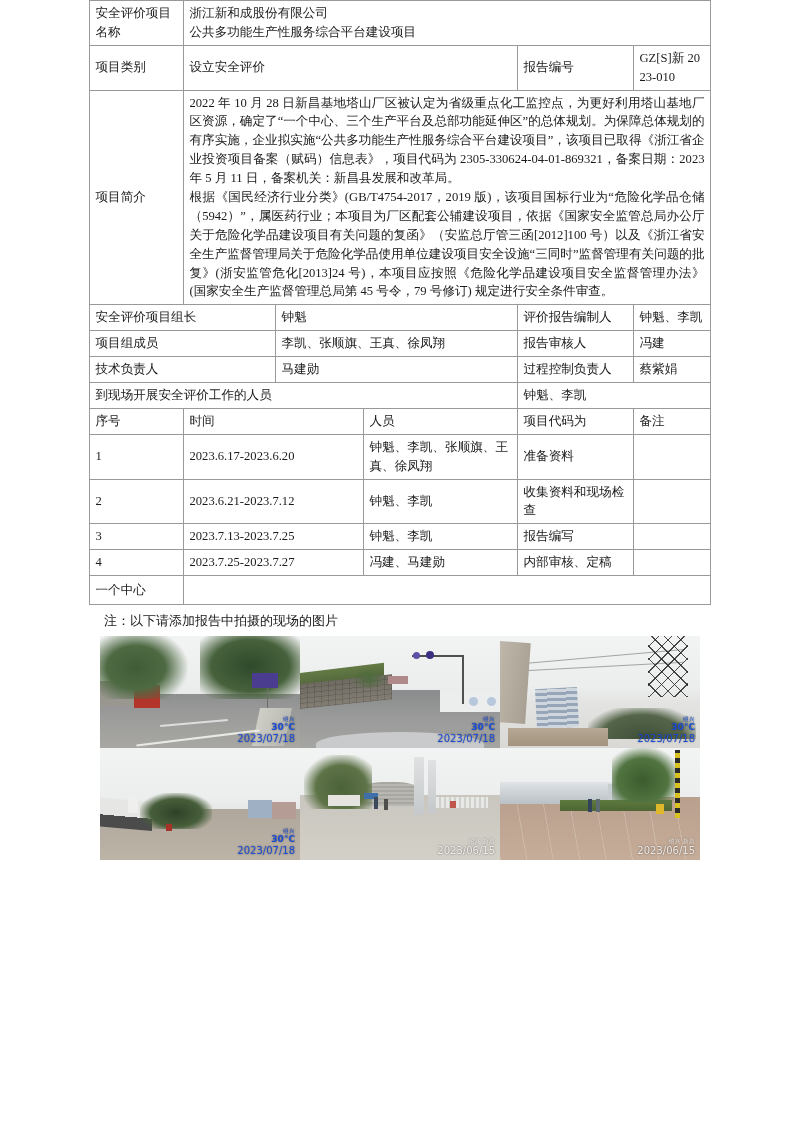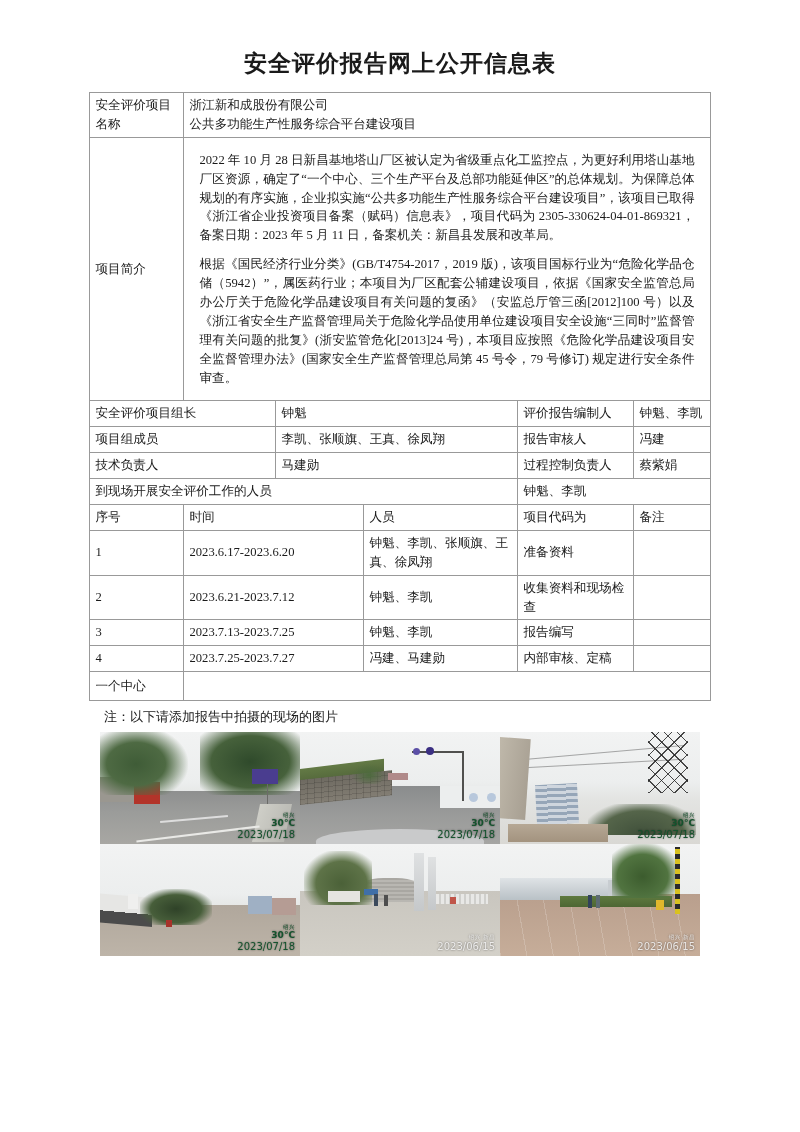--- a/index.html
+++ b/index.html
@@ -49,21 +49,21 @@
   }
   td.body-text {
     text-align: justify;
     text-align-last: left;
     vertical-align: top;
     line-height: 1.62;
     font-size: 12.4px;
     padding: 5px 7px 6px 7px;
   }
   td.body-text p {
-    margin: 10px;
+    margin: 0;
     text-indent: 0;
   }
   .note-line {
     width: 620px;
     margin: 7px auto 0 auto;
     font-size: 13px;
     text-align: left;
     padding-left: 14px;
     box-sizing: border-box;
   }
@@ -82,21 +82,21 @@
   }
   .photo .sky {
     position: absolute;
     inset: 0;
     background: linear-gradient(#f2f3f3 0%, #eceeee 45%, #e3e4e2 60%, #d9d8d4 100%);
   }
   .wm {
     position: absolute;
     right: 5px;
     bottom: 4px;
-    color: #14532d;
+    color: #1d4ed8;
     font-family: "DejaVu Sans", sans-serif;
     text-align: right;
     text-shadow: 0 0 2px rgba(0,0,0,.55);
     line-height: 1.15;
     z-index: 40;
   }
   .wm .city { font-size: 5.5px; letter-spacing: .5px; }
   .wm .temp { font-size: 9px; font-weight: bold; }
   .wm .date { font-size: 10px; }
   .wm.faint { color: rgba(255,255,255,.82); }
@@ -286,39 +286,44 @@
   }
   .p6 .bin { position: absolute; right: 18%; top: 50%; width: 4%; height: 9%; background: #e0b82c; }
   .p6 .p-a { position: absolute; left: 44%; top: 45%; width: 4px; height: 13px; background: #31425b; }
   .p6 .p-b { position: absolute; left: 48%; top: 45%; width: 4px; height: 13px; background: #5c6b72; }
 </style>
 </head>
 <body>
 
 <div class="page">
 
-  <div class="doc-title">安全评价报告网上公开信息表</div>
 
   <table class="main">
     <colgroup>
       <col style="width:94px">
       <col style="width:92px">
       <col style="width:88px">
       <col style="width:82px">
       <col style="width:72px">
       <col style="width:116px">
       <col style="width:76px">
     </colgroup>
     <tbody>
       <tr>
         <td class="label">安全评价项目名称</td>
         <td colspan="6">
           <div>浙江新和成股份有限公司</div>
           <div>公共多功能生产性服务综合平台建设项目</div>
         </td>
+      </tr>
+      <tr>
+        <td class="label">项目类别</td>
+        <td colspan="4">设立安全评价</td>
+        <td>报告编号</td>
+        <td>GZ[S]新 2023-010</td>
       </tr>
       <tr>
         <td class="label">项目简介</td>
         <td colspan="6" class="body-text">
           <p>2022 年 10 月 28 日新昌基地塔山厂区被认定为省级重点化工监控点，为更好利用塔山基地厂区资源，确定了“一个中心、三个生产平台及总部功能延伸区”的总体规划。为保障总体规划的有序实施，企业拟实施“公共多功能生产性服务综合平台建设项目”，该项目已取得《浙江省企业投资项目备案（赋码）信息表》，项目代码为 2305-330624-04-01-869321，备案日期：2023 年 5 月 11 日，备案机关：新昌县发展和改革局。</p>
           <p>根据《国民经济行业分类》(GB/T4754-2017，2019 版)，该项目国标行业为“危险化学品仓储（5942）”，属医药行业；本项目为厂区配套公辅建设项目，依据《国家安全监管总局办公厅关于危险化学品建设项目有关问题的复函》（安监总厅管三函[2012]100 号）以及《浙江省安全生产监督管理局关于危险化学品使用单位建设项目安全设施“三同时”监督管理有关问题的批复》(浙安监管危化[2013]24 号)，本项目应按照《危险化学品建设项目安全监督管理办法》(国家安全生产监督管理总局第 45 号令，79 号修订) 规定进行安全条件审查。</p>
         </td>
       </tr>
       <tr>
         <td colspan="2">安全评价项目组长</td>

